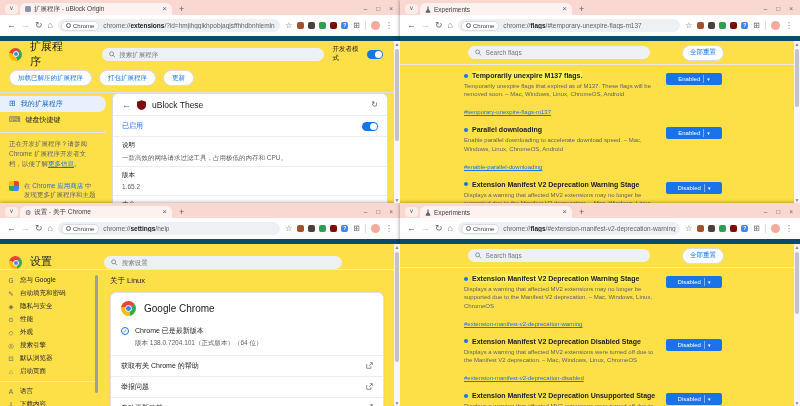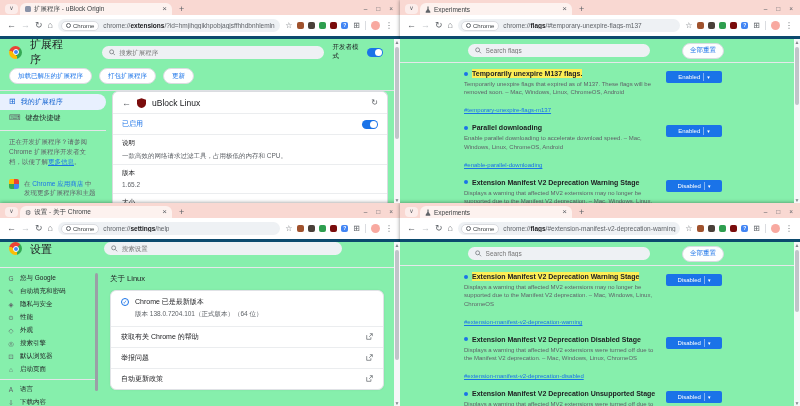--- a/index.html
+++ b/index.html
@@ -29,21 +29,21 @@
   .url{font-size:6.5px;color:#5f6368;white-space:nowrap;overflow:hidden}
   .url b{color:#202124}
   .star{font-size:8px;color:#5f6368}
   .ext-strip{display:flex;gap:4px;align-items:center}
   .ext-ic{width:7px;height:7px;border-radius:2px;color:#fff;font-size:5px;line-height:7px;text-align:center;font-weight:bold}
   .puzzle{font-size:8px;color:#5f6368;line-height:1}
   .tb-sep{width:1px;height:9px;background:#dadce0}
   .avatar{width:9px;height:9px;border-radius:50%;background:#f8a9a0}
   .kebab{font-size:8px;color:#5f6368}
 
-  .content{flex:1;position:relative;border-top:3px solid #0c4a6e;overflow:hidden;background:#86efac}
+  .content{flex:1;position:relative;border-top:5px solid #0c4a6e;overflow:hidden;background:#fde047}
 
   
   .v-scroll{position:absolute;top:0;right:0;bottom:0;width:6px;background:#f6f7f8;display:flex;flex-direction:column;align-items:center;z-index:5}
   .v-arrow{font-size:5px;color:#80868b;line-height:6px;flex:none}
   .v-thumb{width:4px;border-radius:2px;background:#c0c4c9}
   .th-tl{height:92px;margin-top:2px}.th-tr{height:58px;margin-top:2px}.th-bl{height:110px;margin-top:2px}.th-br{height:62px;margin-top:2px}
   .v-fill{flex:1}
 
   
   .chrome-logo{position:relative;width:13px;height:13px;border-radius:50%;background:conic-gradient(from 45deg,#34a853 0 120deg,#fbbc05 120deg 240deg,#ea4335 240deg 360deg);flex:none}
@@ -96,21 +96,21 @@
   .flag-trow{display:flex;align-items:center;gap:4px}
   .flag-dot{width:4px;height:4px;border-radius:50%;background:var(--accent,#1a73e8);flex:none}
   .flag-title{font-size:7px;font-weight:bold;color:#202124;line-height:1.3}
   .flag-desc{font-size:6px;color:#5f6368;line-height:1.4;margin:2px 0 1.5px}
   .flag-anchor{font-size:6px;color:var(--accent,#1a73e8);text-decoration:underline}
   .flag-ctrl{flex:none;width:56px;padding-top:2px}
   .flag-select{height:12px;background:var(--accent,#1a73e8);border-radius:2px;color:#fff;font-size:6px;display:flex;align-items:center;justify-content:center;gap:3px}
   .flag-select .caret{font-size:5px;border-left:1px solid rgba(255,255,255,.45);padding-left:3px;line-height:8px}
 
   
-  .set-header{height:26px;display:flex;align-items:flex-start;padding:0 9px;gap:8px;border-bottom:1px solid #e6e8eb}
+  .set-header{height:26px;display:flex;align-items:flex-end;padding:0 9px;gap:8px;border-bottom:1px solid #e6e8eb}
   .set-header .search-pill{flex:0 1 238px;margin-left:44px}
   .set-body{display:flex;height:139px}
   .set-side{width:98px;flex:none;padding-top:4px;position:relative}
   .set-item{height:13px;display:flex;align-items:center;gap:5px;padding:0 7px;font-size:6.5px;color:#202124;white-space:nowrap}
   .set-ic{width:8px;font-size:6.5px;color:#5f6368;text-align:center;flex:none}
   .set-div{border-top:1px solid #e3e5e8;margin:3px 0}
   .side-scroll{position:absolute;right:0;top:5px;height:118px;width:3px;border-radius:2px;background:#9aa0a6}
   .set-main{flex:1;padding:5px 16px 0 12px}
   .about-title{font-size:7.5px;color:#202124;margin:1px 0 6px}
   .card{background:#fff;border:1px solid #e0e2e6;border-radius:6px;box-shadow:0 0 2px rgba(0,0,0,.08);overflow:hidden}
@@ -217,21 +217,21 @@
             <span><span>在 </span><span class="linkc">Chrome 应用商店</span><span> 中发现更多扩展程序和主题</span></span>
           </div>
         </div>
         <div class="ext-main">
           <div class="ext-card">
             <div class="card-head">
               <span class="back">←</span>
               <svg width="9" height="10" viewBox="0 0 12 13">
                   <path d="M6 0l6 2.2V7c0 3.4-2.6 5.5-6 6-3.4-.5-6-2.6-6-6V2.2z" fill="#7a0c0c"></path>
                 </svg>
-              <span class="card-name">uBlock Linux</span>
+              <span class="card-name">uBlock These</span>
               <span class="reload2">↻</span>
             </div>
             <div class="enab card-row">
               <span class="enab-label">已启用</span>
               <span class="toggle"></span>
             </div>
             <div>
 
                 <div class="card-row">
                   <div class="sec-label">说明</div>
@@ -491,20 +491,26 @@
                 <span class="set-ic">⇩</span>
                 <span>下载内容</span>
               </div>
 
             </div>
           <span class="side-scroll"></span>
         </div>
         <div class="set-main">
           <div class="about-title">关于 Linux</div>
           <div class="card">
+            <div class="prod-row">
+              <span class="chrome-logo g-logo">
+                  <span class="core"></span>
+                </span>
+              <span class="prod-name">Google Chrome</span>
+            </div>
             <div class="status-row">
               <span class="check-ic">✓</span>
               <span>
                 <div class="status-main">Chrome 已是最新版本</div>
                 <div class="status-sub">版本 138.0.7204.101（正式版本）（64 位）</div>
               </span>
             </div>
             <div>
 
                 <div class="link-row">

